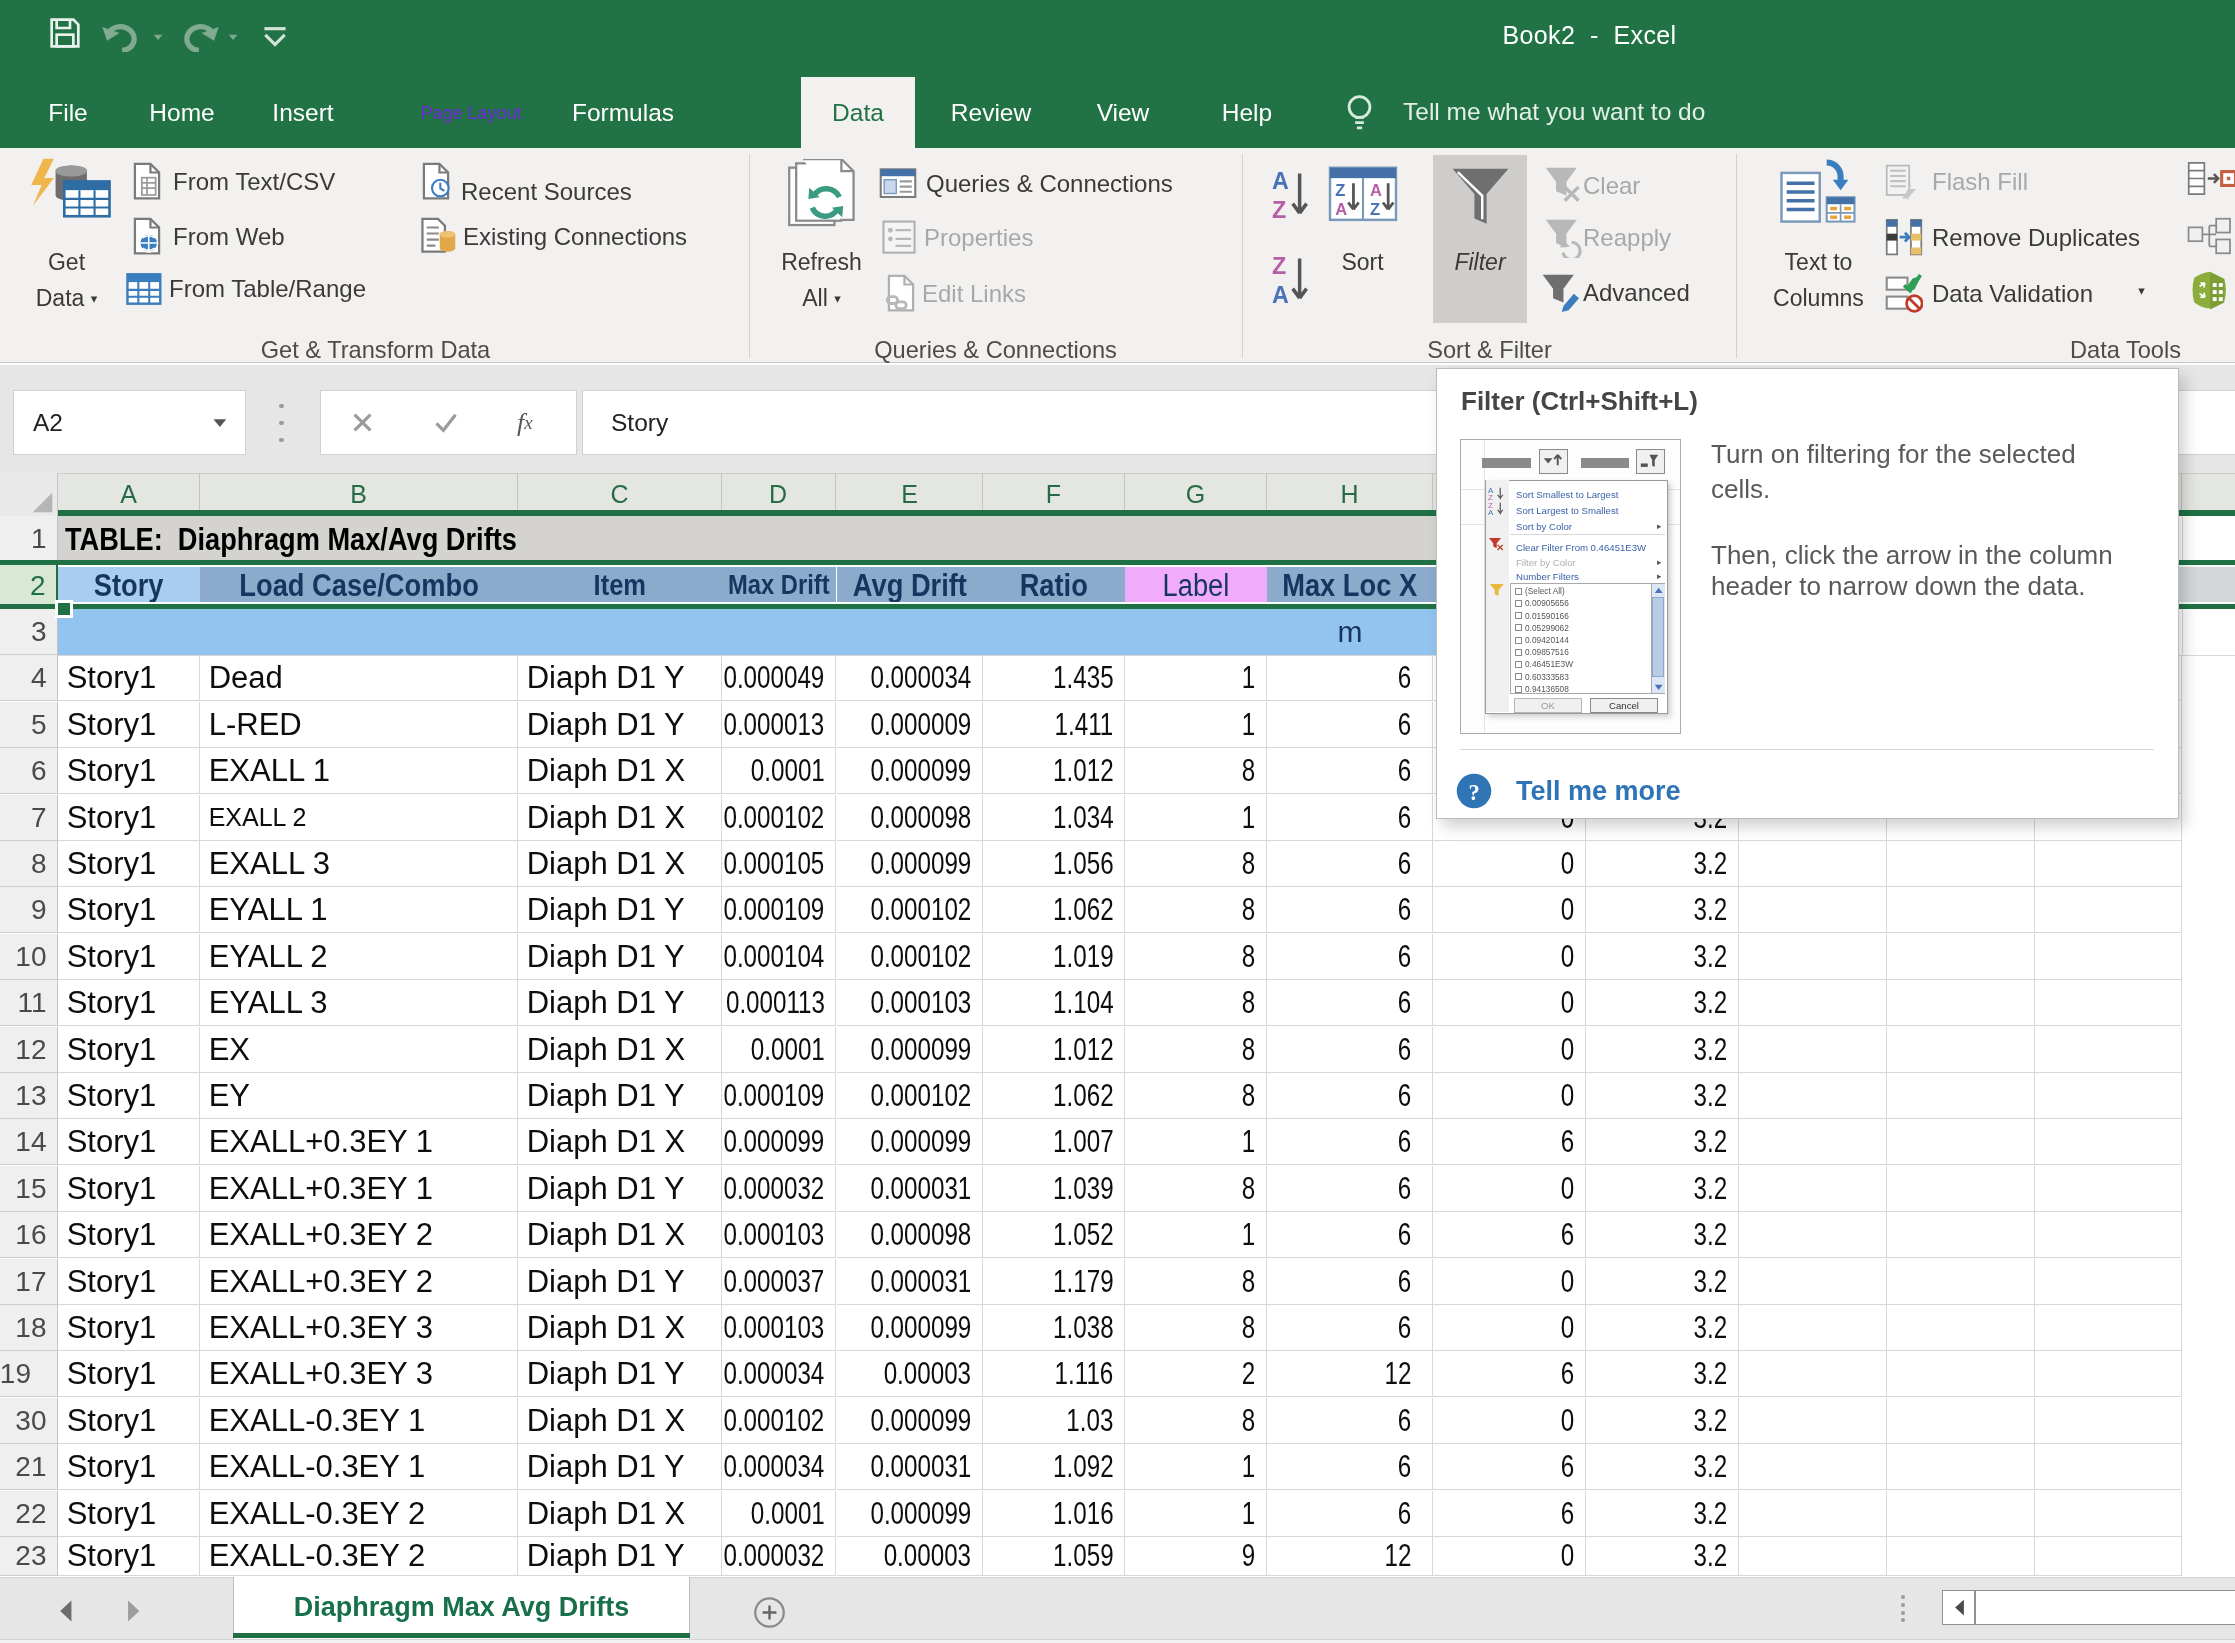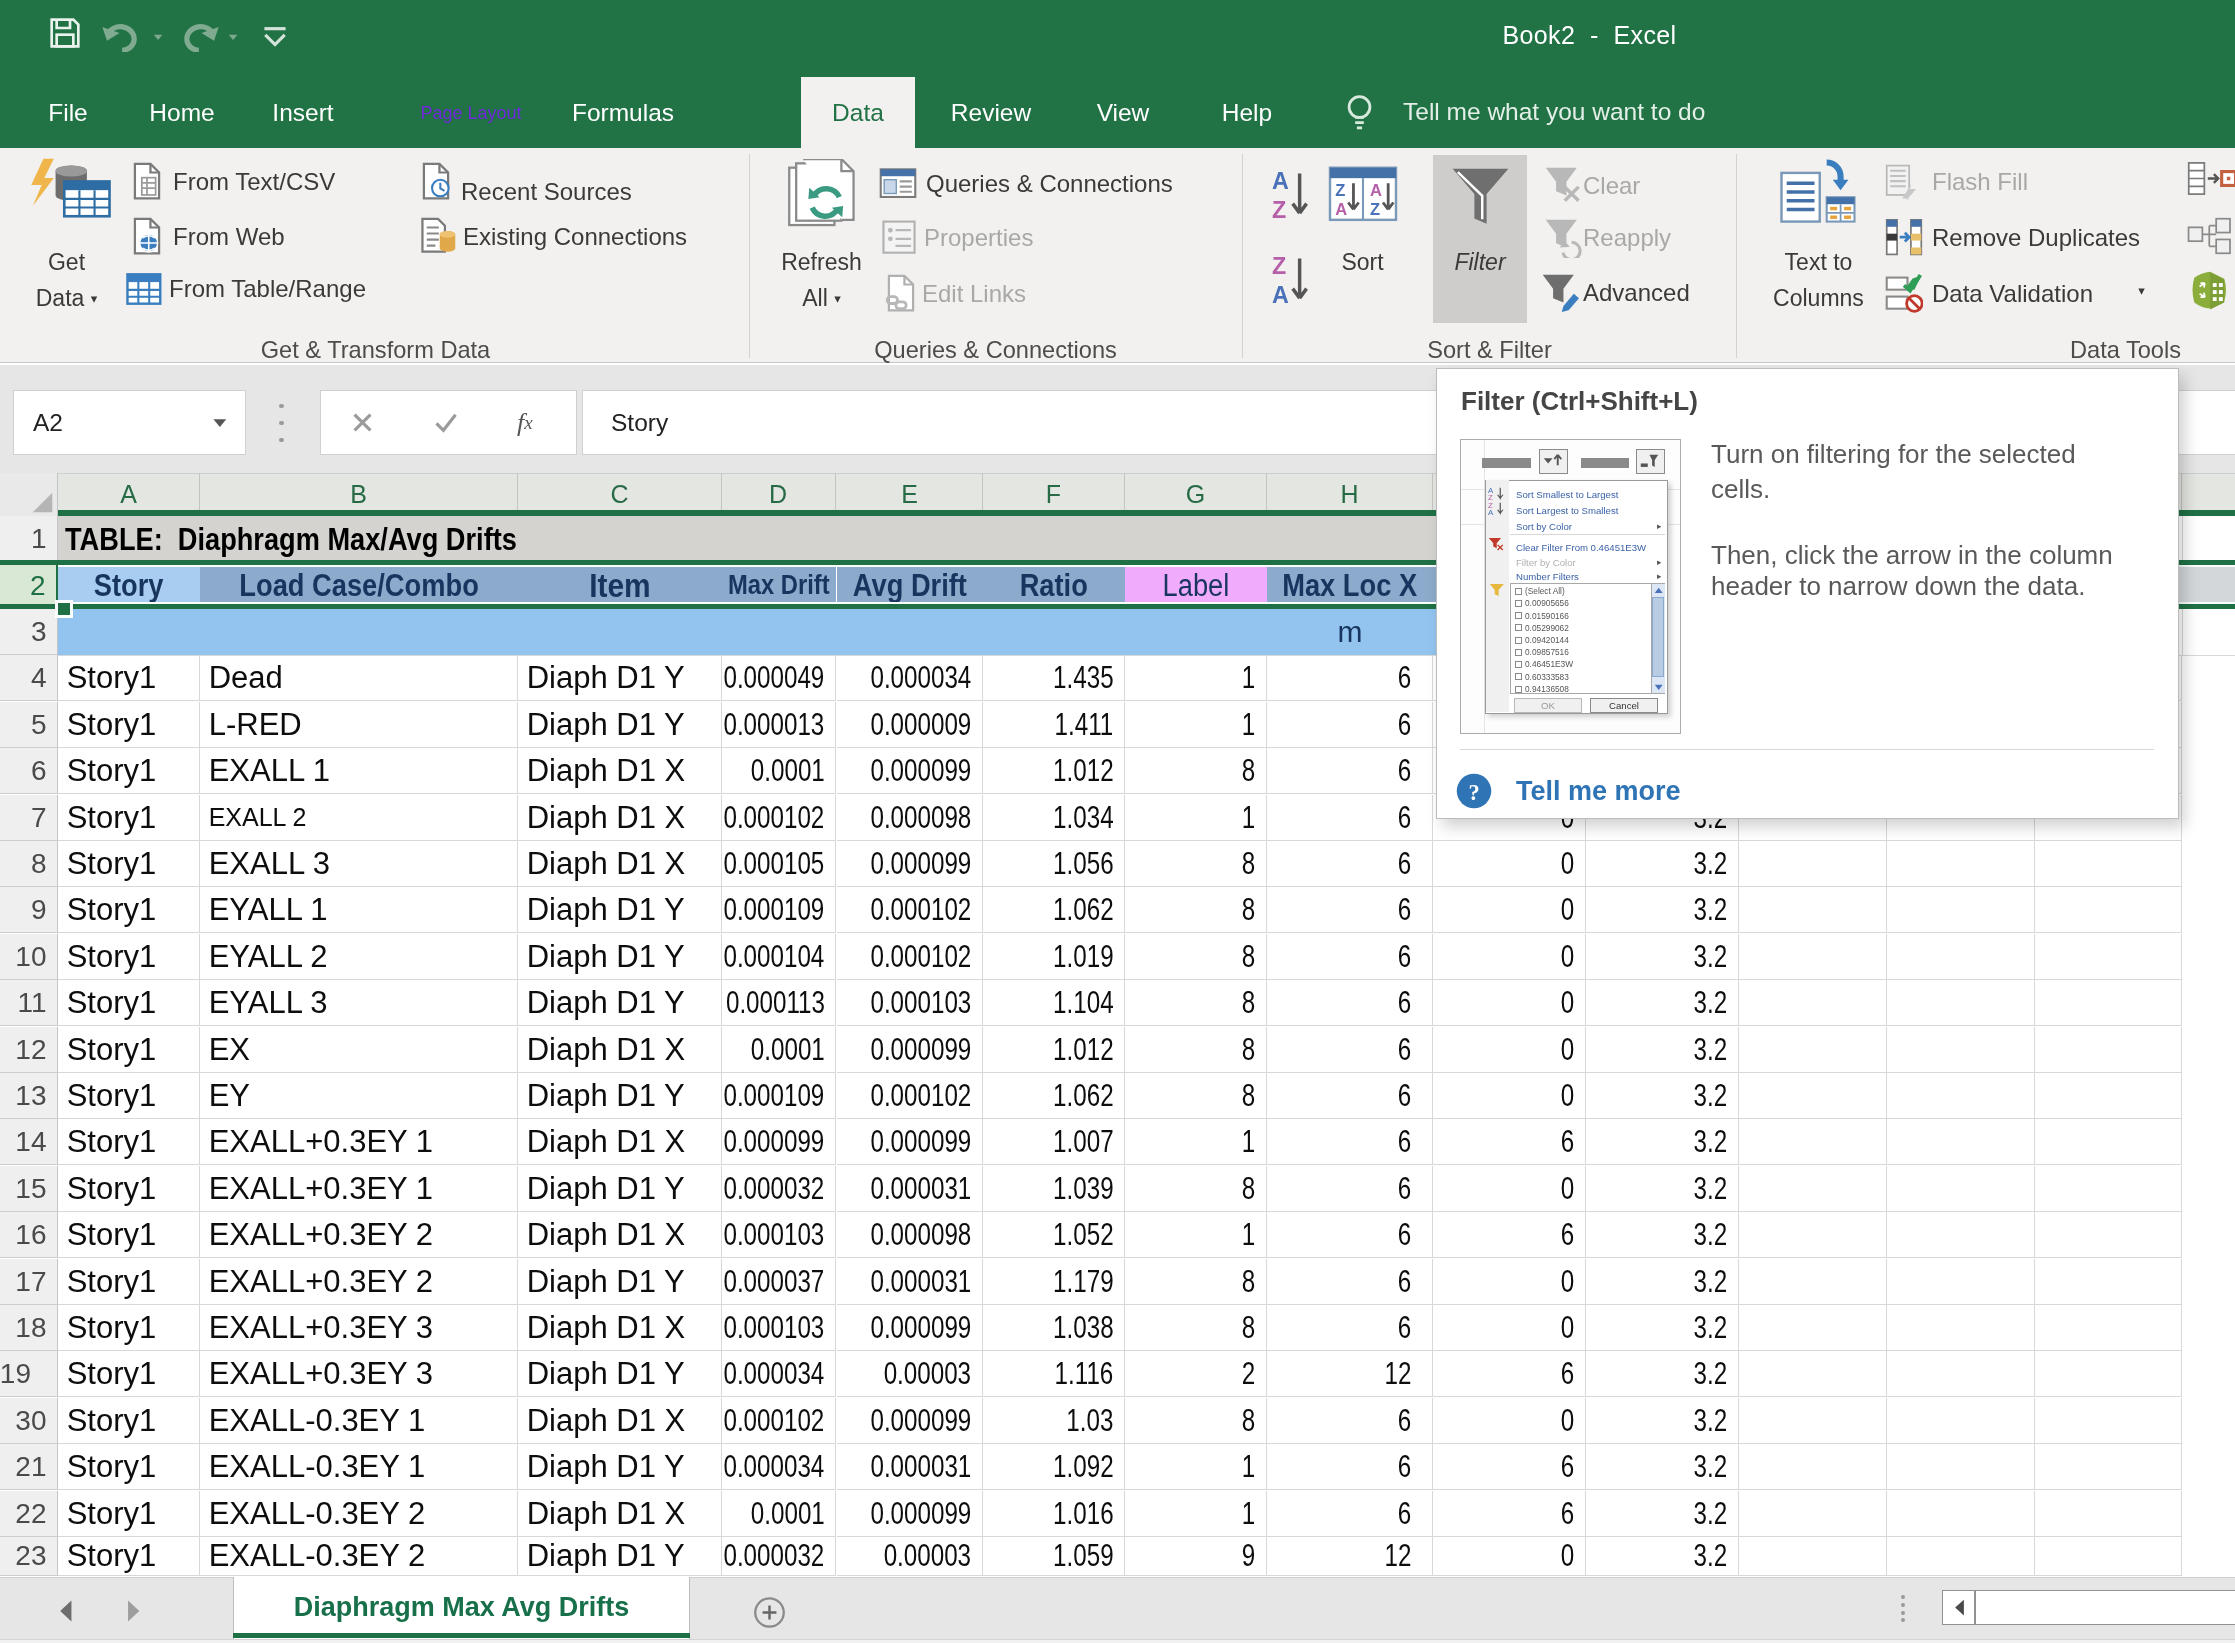--- a/index.html
+++ b/index.html
@@ -328,21 +328,21 @@
 <div class="ab" style="left:1739px;top:516px;width:0.9px;height:46px;background:#d8d8d8;"></div>
 <div class="ab" style="left:1887px;top:516px;width:0.9px;height:46px;background:#d8d8d8;"></div>
 <div class="ab" style="left:2034px;top:516px;width:0.9px;height:46px;background:#d8d8d8;"></div>
 <div class="ab" style="left:2182px;top:516px;width:0.9px;height:46px;background:#d8d8d8;"></div>
 <div class="ab ct" style="left:58px;top:564px;width:142px;height:43px;background:#a9cdf0;color:#17355e;font-weight:bold;font-size:31px;justify-content:center;">
     <span class="hx">Story</span>
   </div>
 <div class="ab ct" style="left:200px;top:564px;width:318px;height:43px;background:#8caacb;color:#17355e;font-weight:bold;font-size:31px;justify-content:center;">
     <span class="hx">Load Case/Combo</span>
   </div>
-<div class="ab ct" style="left:518px;top:564px;width:204px;height:43px;background:#8caacb;color:#17355e;font-weight:bold;font-size:34px;justify-content:center;">
+<div class="ab ct" style="left:518px;top:564px;width:204px;height:43px;background:#8caacb;color:#17355e;font-weight:bold;font-size:29px;justify-content:center;">
     <span class="hx">Item</span>
   </div>
 <div class="ab ct" style="left:721px;top:564px;width:115px;height:43px;background:#8caacb;color:#17355e;font-weight:bold;font-size:27px;justify-content:center;">
     <span class="hx">Max Drift</span>
   </div>
 <div class="ab ct" style="left:837px;top:564px;width:146px;height:43px;background:#8caacb;color:#17355e;font-weight:bold;font-size:31px;justify-content:center;">
     <span class="hx">Avg Drift</span>
   </div>
 <div class="ab ct" style="left:983px;top:564px;width:142px;height:43px;background:#8caacb;color:#17355e;font-weight:bold;font-size:31px;justify-content:center;">
     <span class="hx">Ratio</span>

